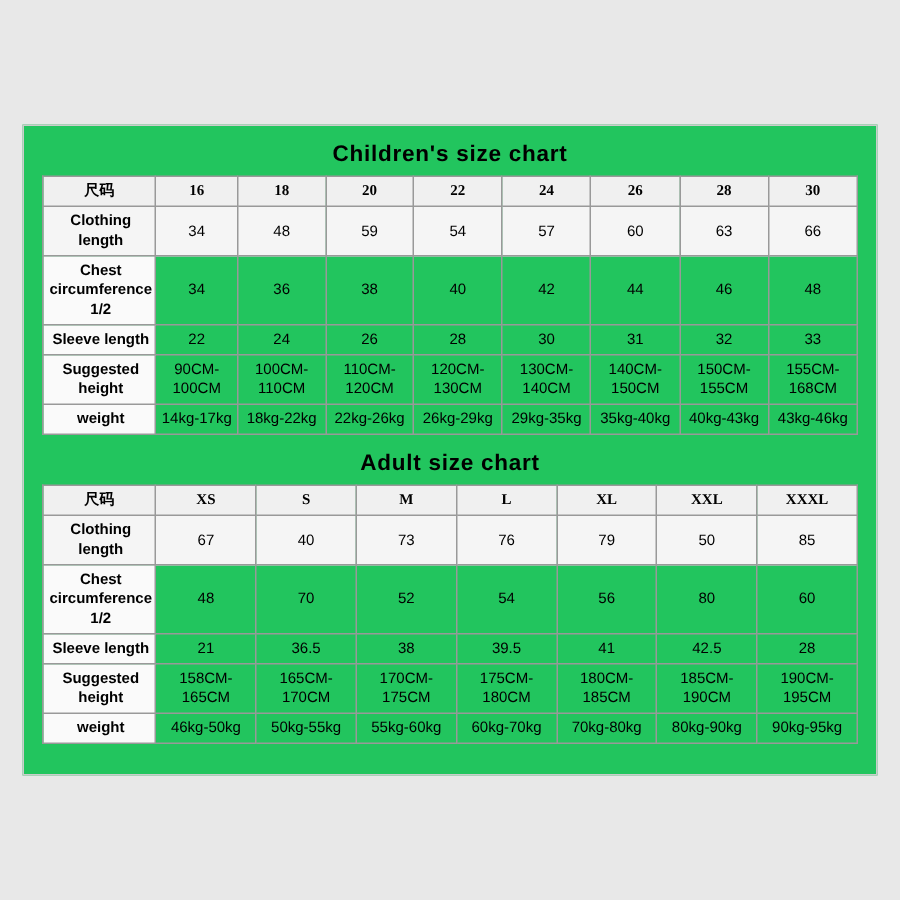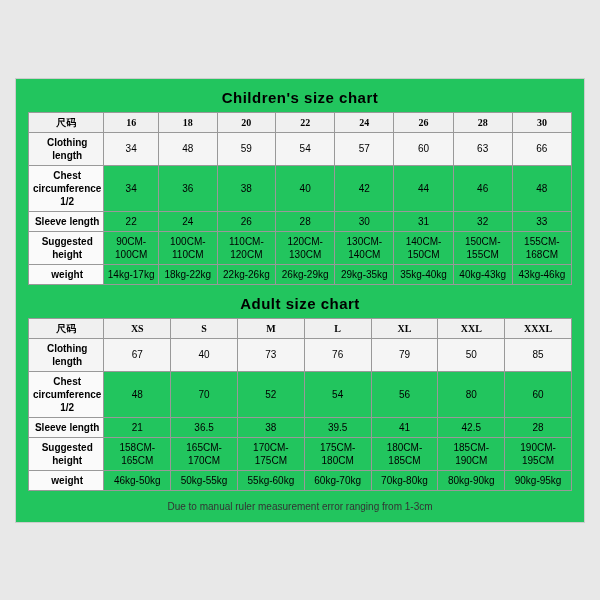--- a/index.html
+++ b/index.html
@@ -200,14 +200,13 @@
           <td>50kg-55kg</td>
           <td>55kg-60kg</td>
           <td>60kg-70kg</td>
           <td>70kg-80kg</td>
           <td>80kg-90kg</td>
           <td>90kg-95kg</td>
         </tr>
       </tbody>
   </table>
 
-  <div class="note">Due to manual ruler measurement error ranging from 1-3cm</div>
 </div>
 
 </body></html>

